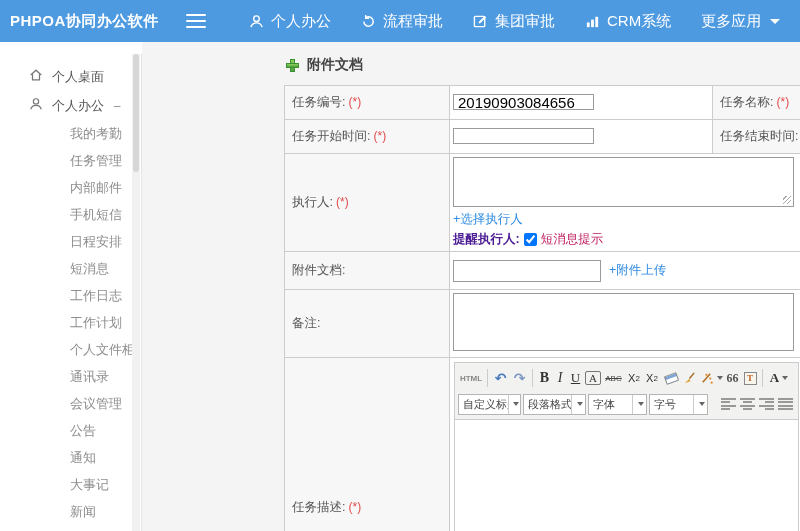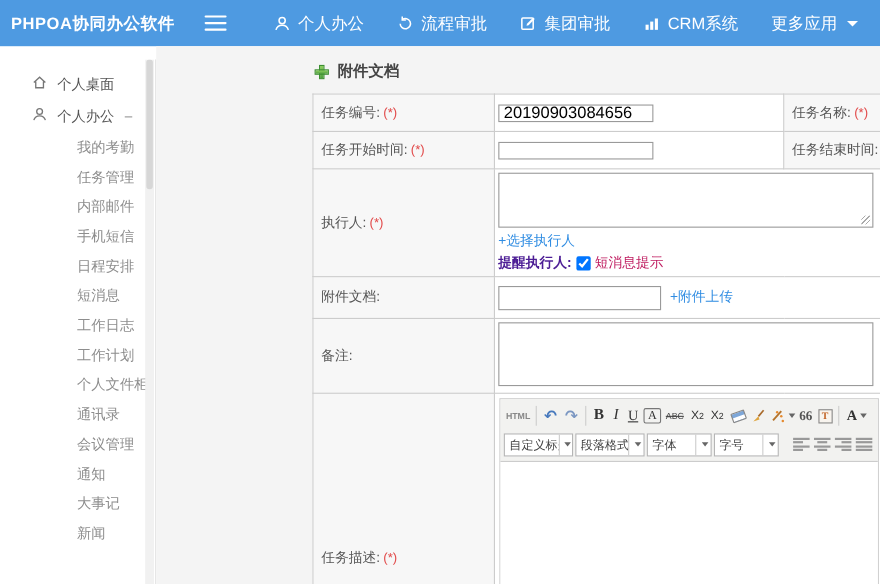--- a/index.html
+++ b/index.html
@@ -218,20 +218,23 @@
   <div class="sb-sub">
       <span>个人文件柜</span>
     </div>
   <div class="sb-sub">
       <span>通讯录</span>
     </div>
   <div class="sb-sub">
       <span>会议管理</span>
     </div>
   <div class="sb-sub">
+      <span>公告</span>
+    </div>
+  <div class="sb-sub">
       <span>通知</span>
     </div>
   <div class="sb-sub">
       <span>大事记</span>
     </div>
   <div class="sb-sub">
       <span>新闻</span>
     </div>
   <div class="sb-scroll">
     <div class="sb-thumb"></div>

